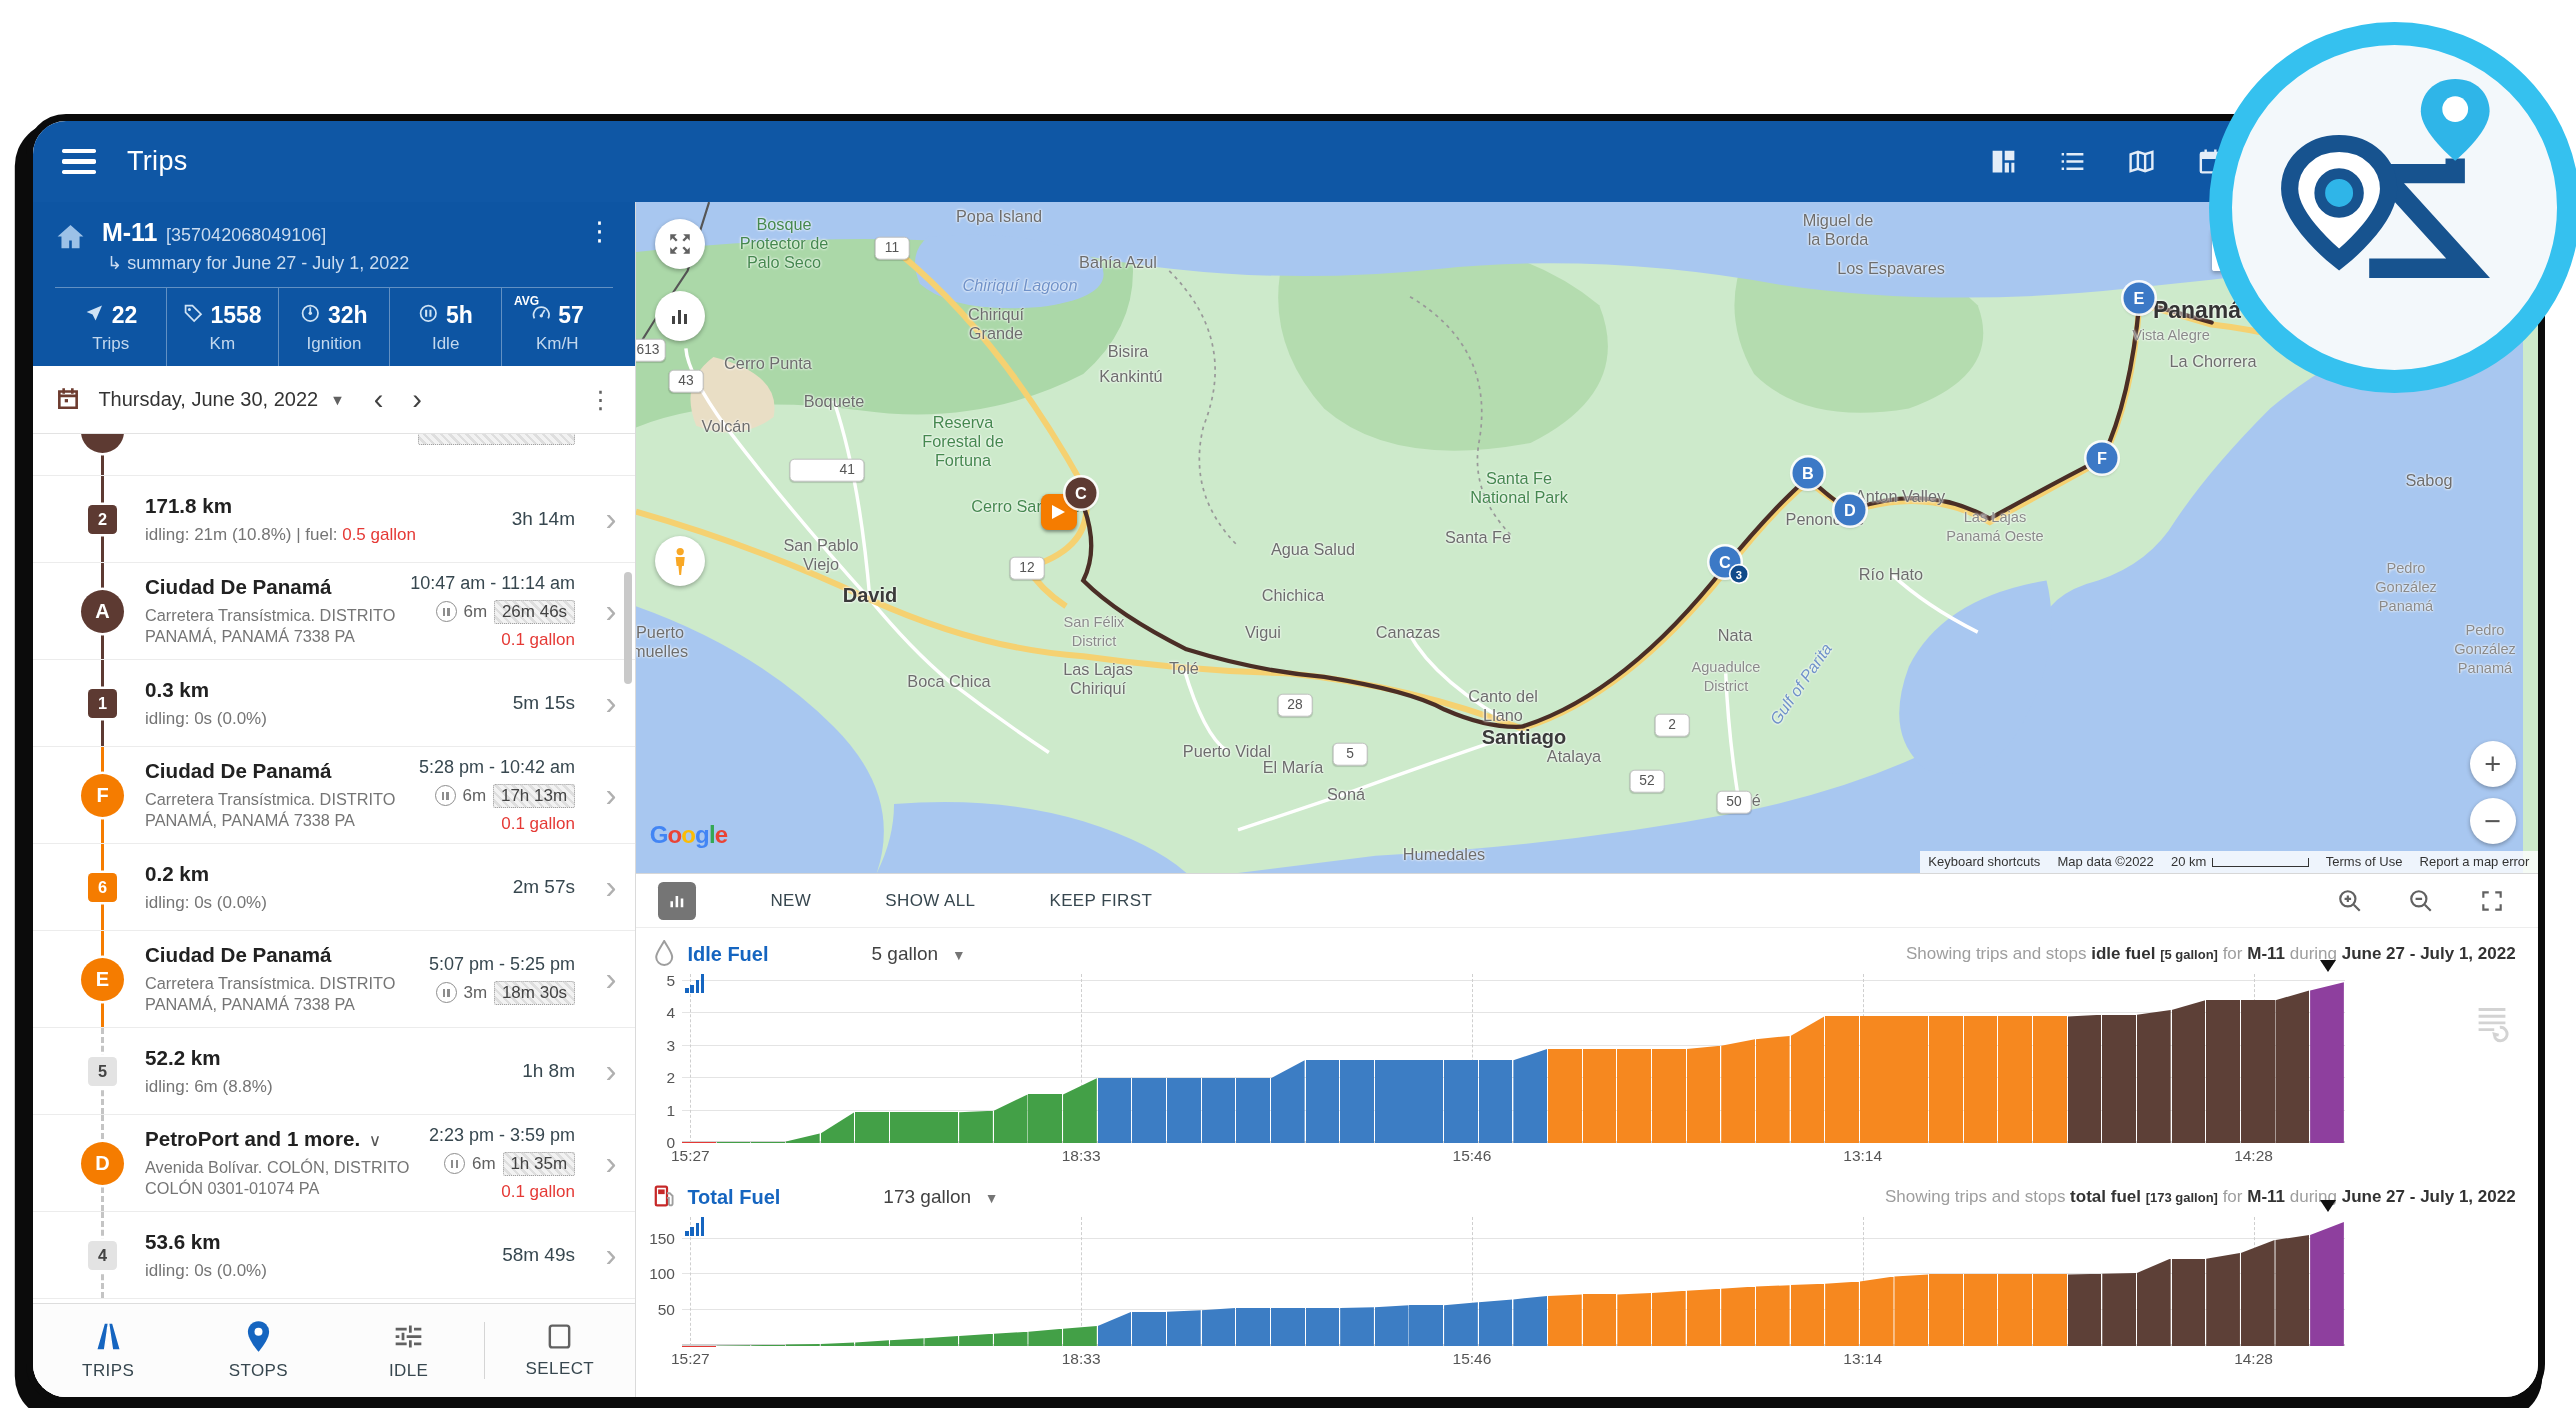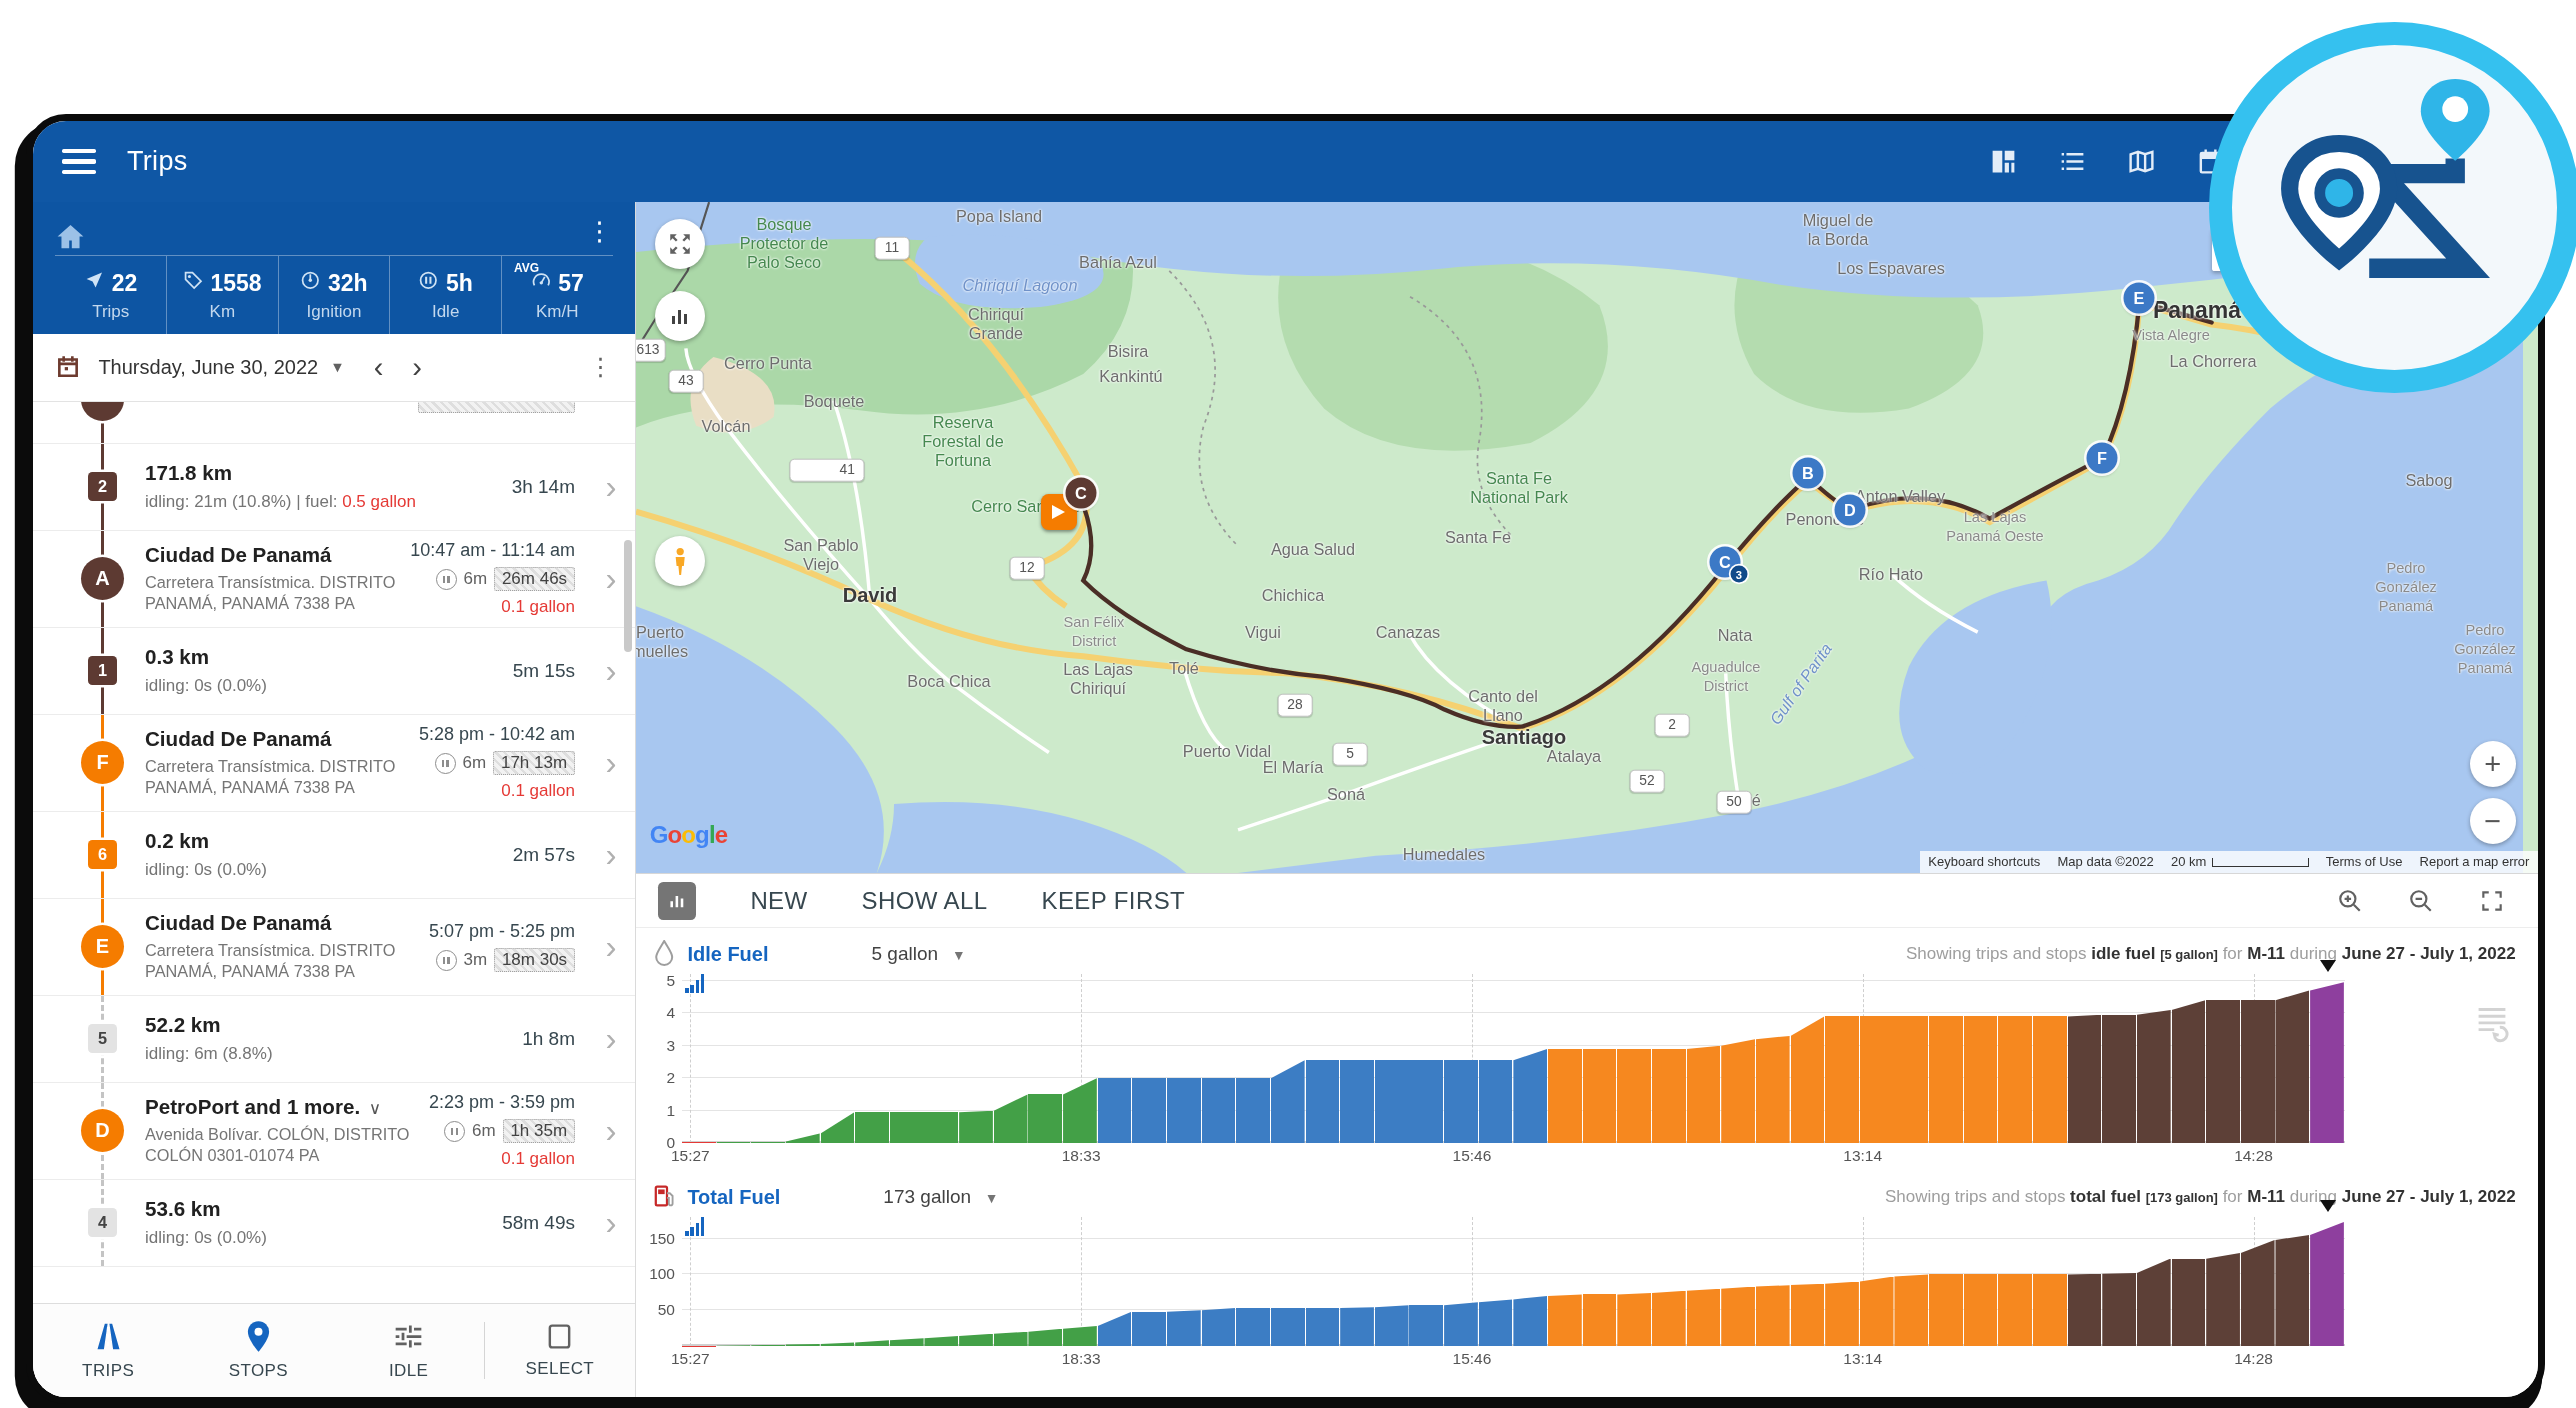--- a/index.html
+++ b/index.html
@@ -107,21 +107,21 @@
         box-shadow:0 1.7px 4.3px rgba(0,0,0,.3);display:flex;align-items:center;padding:0 12px;gap:12px;}
   .searchbox span{font-size:19px;color:#757575;}
   .googlelogo{position:absolute;left:13.8px;bottom:24px;font-size:24px;font-weight:bold;letter-spacing:-0.9px;}
   .attrib{position:absolute;right:0;bottom:0;display:flex;align-items:center;height:22.4px;font-size:13px;color:#333;}
   .attrib>div{background:rgba(255,255,255,.8);padding:0 8.6px;height:22.4px;line-height:22.4px;white-space:nowrap;}
   .scalebar{display:inline-block;width:95px;height:7.7px;border:1.7px solid #333;border-top:none;margin-left:5.2px;vertical-align:middle;}
   
   .cpanel{flex:1;background:#fff;display:flex;flex-direction:column;border-top:0.9px solid #d7d7d7;min-height:0;}
   .ctools{height:53px;flex:none;display:flex;align-items:center;padding:0 22.4px;border-bottom:0.9px solid #ededed;gap:0;}
   .cchartbtn{width:38px;height:38px;background:#757575;border-radius:5.2px;display:flex;align-items:center;justify-content:center;cursor:pointer;}
-  .ctool{font-size:24px;color:#37474f;font-weight:500;letter-spacing:0.4px;margin-left:54px;cursor:pointer;}
+  .ctool{font-size:17px;color:#37474f;font-weight:500;letter-spacing:0.4px;margin-left:74px;cursor:pointer;}
   .ctools-right{margin-left:auto;display:flex;gap:45px;align-items:center;padding-right:10.3px;}
   .ctools-right svg{cursor:pointer;display:block;}
   .csec{position:relative;padding:8.6px 0 1.7px 0;}
   .chead{display:flex;align-items:center;padding:3.4px 22.4px 5.2px 17px;}
   .ctitle{color:#1565c0;font-weight:bold;font-size:20px;margin-left:12px;}
   .cdrop{font-size:19px;color:#424242;margin-left:103px;cursor:pointer;}
   .cdrop i{font-style:normal;color:#757575;font-size:13.8px;margin-left:13.8px;}
   .ccap{margin-left:auto;font-size:17px;color:#9e9e9e;white-space:nowrap;}
   .ccap b{color:#333;}
   .ccap .sm{font-size:13px;}
@@ -182,20 +182,24 @@
 
     <div class="appbody">
 
       <div class="side">
 
         <div class="vhead">
           <div class="vrow">
             <span style="margin:3.4px 15.5px 0 0;"><svg width="31" height="31" viewBox="0 0 24 24">
                   <path fill="#9cc1e7" d="M12 3 2 12h3v9h6v-6h2v6h6v-9h3z"></path>
                 </svg></span>
+            <div>
+              <div><span class="vname">M-11</span><span class="vimei">[357042068049106]</span></div>
+              <div class="vsum">↳ summary for June 27 - July 1, 2022</div>
+            </div>
             <div class="vkebab">⋮</div>
           </div>
           <div class="stats" id="stats">
               <div class="stat">
 
     <div class="v">
                   <span><svg width="20.6" height="20.6" viewBox="0 0 24 24">
                       <path fill="#cfe3f5" d="M21 3 3 10.5l7 3 3.5 7z"></path>
                     </svg></span>
                   <span>22</span>

